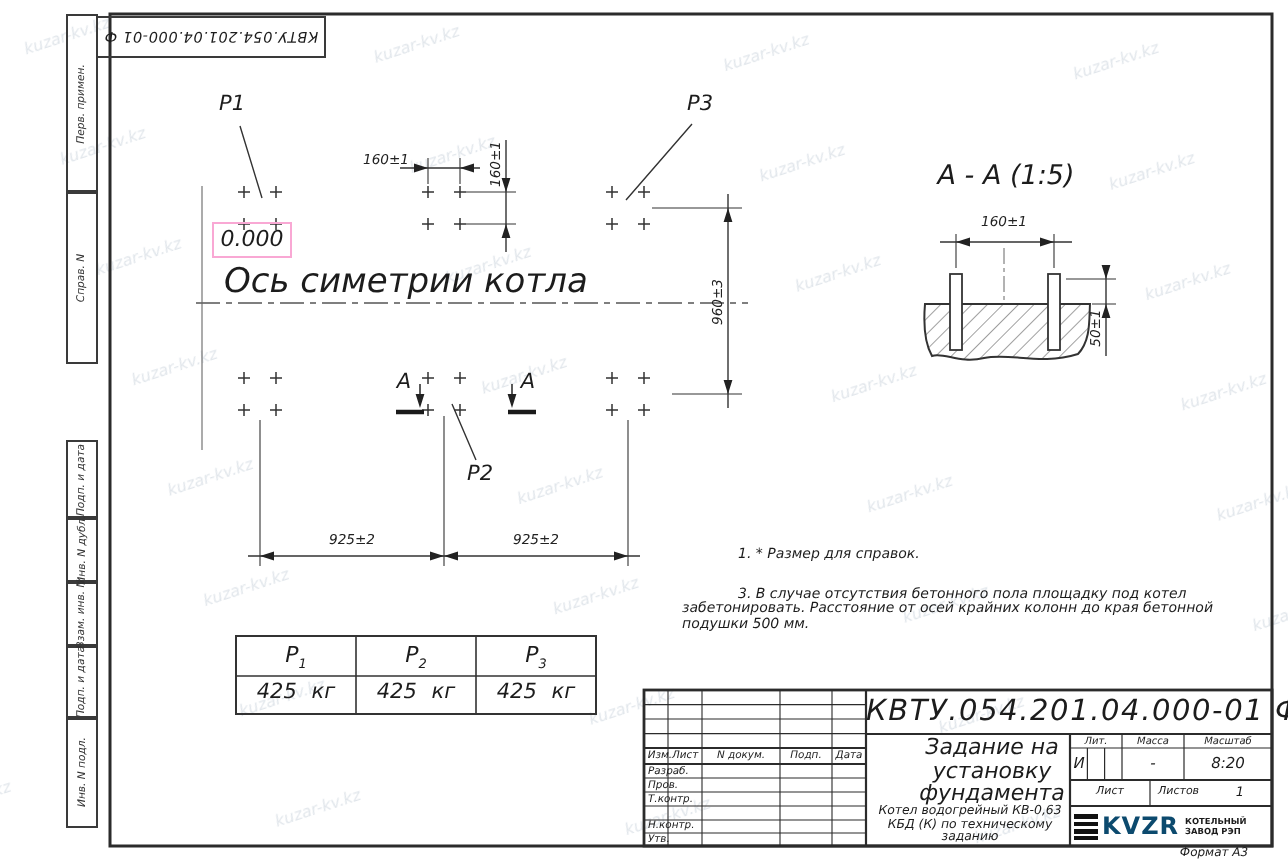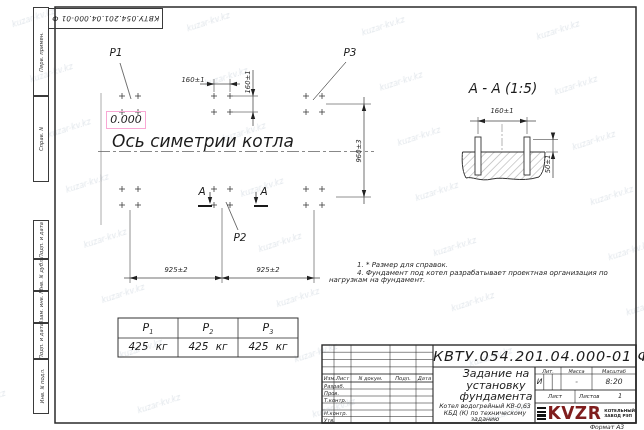--- a/index.html
+++ b/index.html
@@ -9,21 +9,21 @@
   .it{font-style:italic}
   .ctr{text-align:center}
   .nw{white-space:nowrap}
   .dim{font-style:italic;font-size:6.8px;white-space:nowrap;color:#222}
   .rot{transform:rotate(-90deg);transform-origin:center}
   .vbox{position:absolute;left:33px;width:14px;border:1px solid #3a3a3a;
         display:flex;align-items:center;justify-content:center;background:transparent}
   .vbox span{transform:rotate(-90deg);white-space:nowrap;font-size:5.3px;font-style:italic;color:#333}
   .tb{font-style:italic;color:#1c1c1c}
   svg{position:absolute;left:0;top:0}
-  p{margin:0}
+  p{margin:12px}
 </style>
 </head>
 <body>
 
 <svg width="644" height="430" viewBox="0 0 644 430">
   <defs>
     <pattern id="wm" patternUnits="userSpaceOnUse" width="165" height="58" patternTransform="rotate(-18)">
       <text x="4" y="30" font-size="8" font-style="italic" fill="#c9d1da" opacity="0.55">kuzar-kv.kz</text>
     </pattern>
     <pattern id="hatch" patternUnits="userSpaceOnUse" width="5.5" height="5.5" patternTransform="rotate(45)">
@@ -144,21 +144,21 @@
 
 <div class="abs it ctr" style="left:196px;top:185px;width:12px;font-size:10.5px">А</div>
 <div class="abs it ctr" style="left:258px;top:185px;width:12px;font-size:10.5px">А</div>
 
 <div class="abs it ctr nw" style="left:443px;top:80px;width:120px;font-size:13.5px">А - А (1:5)</div>
 <div class="abs dim ctr" style="left:472px;top:107px;width:60px">160±1</div>
 <div class="abs dim ctr rot" style="left:533px;top:160px;width:30px;height:8px;line-height:8px">50±1</div>
 
 <div class="abs" style="left:329px;top:262px;width:306px">
   <p class="it" style="font-size:7px;line-height:7.7px;text-indent:4em">1. * Размер для справок.</p>
-  <p class="it" style="font-size:7px;line-height:7.7px;text-indent:4em">4. Фундамент под котел разрабатывает проектная организация по нагрузкам на фундамент.</p>
+  <p class="it" style="font-size:7px;line-height:7.7px;text-indent:4em">3. В случае отсутствия бетонного пола площадку под котел забетонировать. Расстояние от осей крайних колонн до края бетонной подушки 500 мм.</p>
 </div>
 
 <div class="abs it ctr" style="left:118px;top:321px;width:60px;font-size:11px"><span>P</span><sub style="font-size:6.5px">1</sub></div>
 <div class="abs it ctr" style="left:178px;top:321px;width:60px;font-size:11px"><span>P</span><sub style="font-size:6.5px">2</sub></div>
 <div class="abs it ctr" style="left:238px;top:321px;width:60px;font-size:11px"><span>P</span><sub style="font-size:6.5px">3</sub></div>
 <div class="abs it ctr" style="left:118px;top:340px;width:60px;font-size:10.5px;word-spacing:4px">425 кг</div>
 <div class="abs it ctr" style="left:178px;top:340px;width:60px;font-size:10.5px;word-spacing:4px">425 кг</div>
 <div class="abs it ctr" style="left:238px;top:340px;width:60px;font-size:10.5px;word-spacing:4px">425 кг</div>
 
 <div class="abs it ctr nw" style="left:433px;top:346px;width:203px;height:20px;line-height:20px;font-size:14.5px;letter-spacing:0.8px">КВТУ.054.201.04.000-01 Ф</div>
@@ -183,20 +183,20 @@
 <div class="abs tb ctr" style="left:535px;top:377px;width:9px;font-size:7.5px">И</div>
 <div class="abs tb ctr" style="left:561px;top:377px;width:31px;font-size:7.5px">-</div>
 <div class="abs tb ctr" style="left:592px;top:377px;width:44px;font-size:7.5px">8:20</div>
 
 <div class="abs tb ctr" style="left:535px;top:392.5px;width:40px;font-size:5.5px">Лист</div>
 <div class="abs tb" style="left:579px;top:392.5px;font-size:5.5px">Листов</div>
 <div class="abs tb ctr" style="left:606px;top:392px;width:28px;font-size:6.5px">1</div>
 
 <div class="abs" style="left:537px;top:404px;width:98px;height:18px;display:flex;align-items:center;gap:2px">
   <div style="width:12px;height:13px;background:linear-gradient(#111 0 2.5px,#fff 2.5px 3.8px,#111 3.8px 6.2px,#fff 6.2px 7.5px,#111 7.5px 10px,#fff 10px 11.2px,#111 11.2px 13px)"></div>
-  <span style="font-size:17px;font-weight:800;letter-spacing:0.5px;color:#7f1d1d">KVZR</span>
+  <span style="font-size:12px;font-weight:800;letter-spacing:0.5px;color:#0c4a6e">KVZR</span>
   <div style="display:flex;flex-direction:column;margin-left:1px">
     <span style="font-size:4.2px;font-weight:bold;line-height:5px">КОТЕЛЬНЫЙ</span>
     <span style="font-size:4.2px;font-weight:bold;line-height:5px">ЗАВОД РЭП</span>
   </div>
 </div>
 
 <div class="abs it ctr" style="left:578px;top:423px;width:58px;font-size:6px">Формат А3</div>
 
 </body></html>

